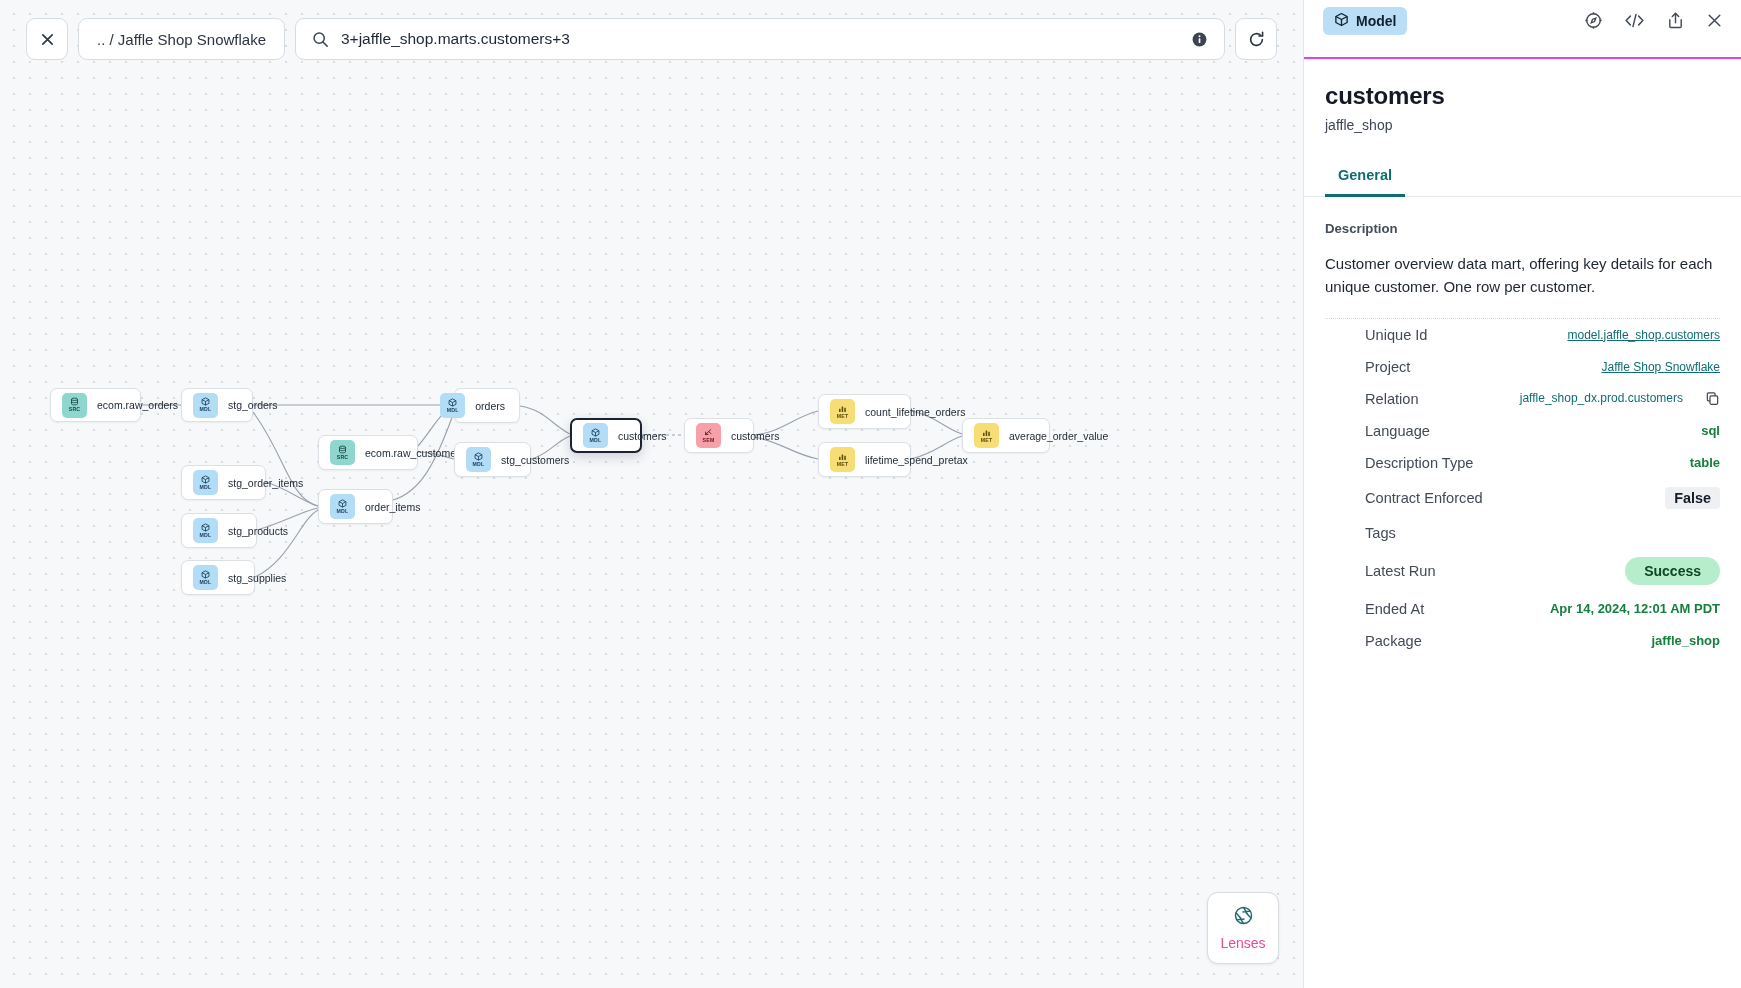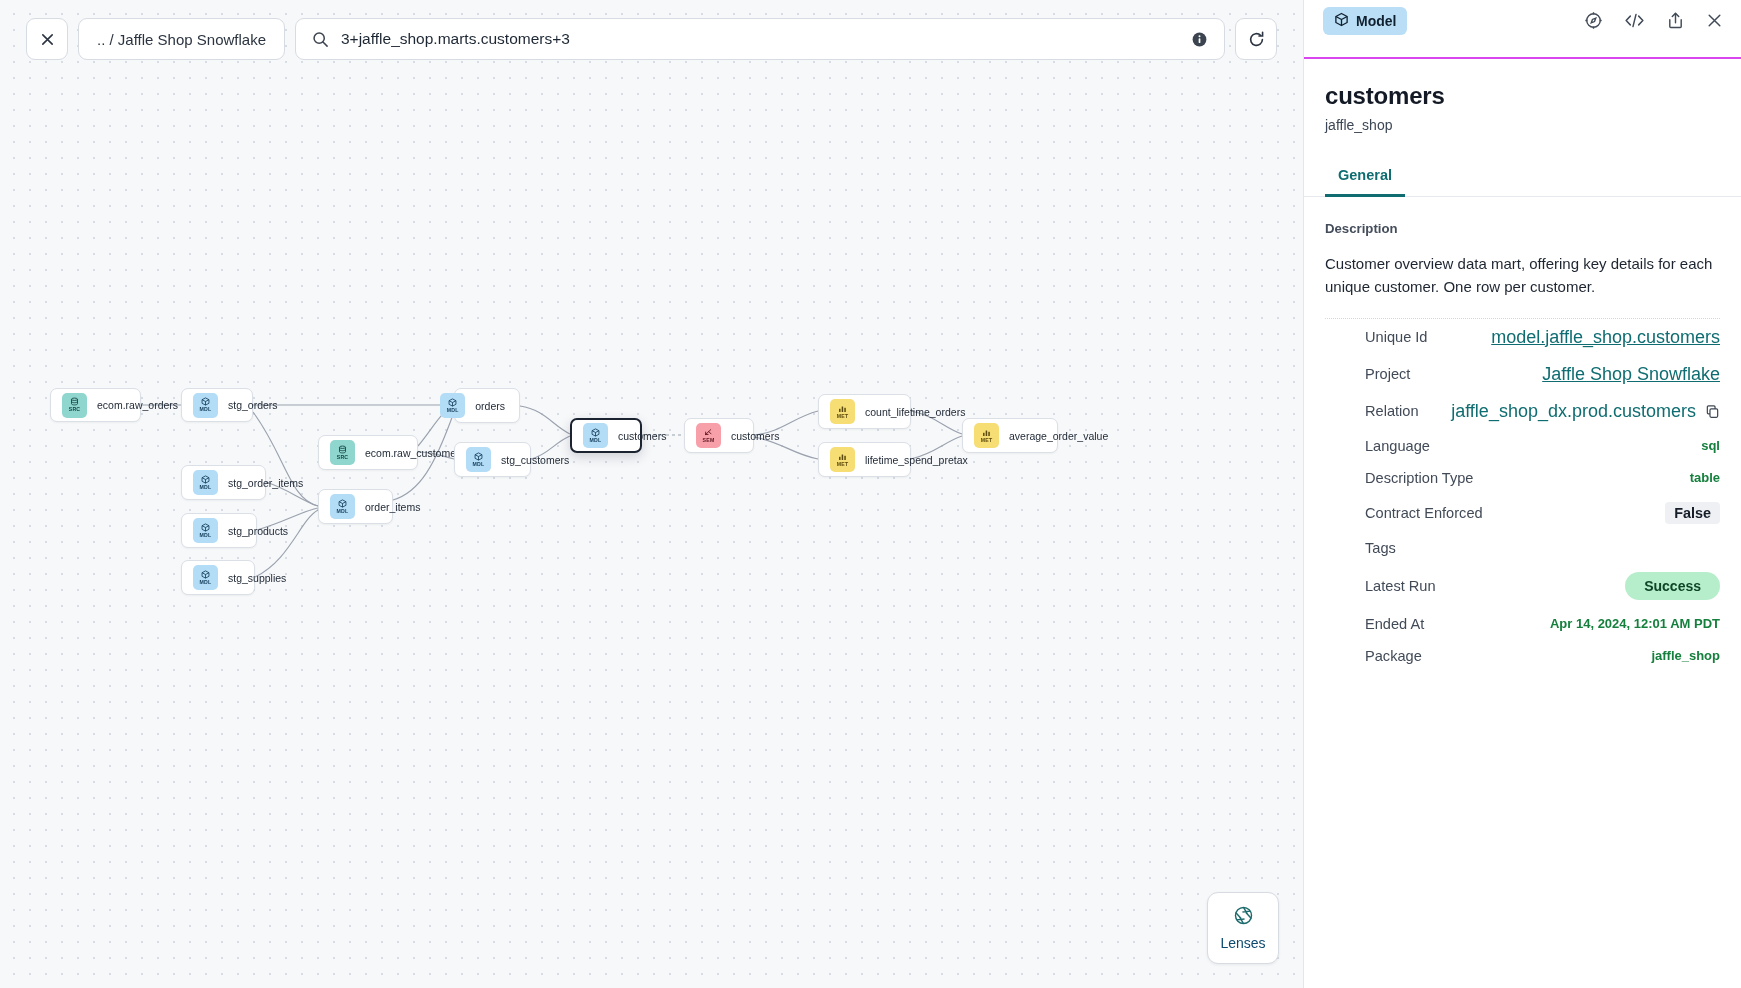--- a/index.html
+++ b/index.html
@@ -81,21 +81,21 @@
 
   
   .lenses {
     position: absolute; right: 24px; bottom: 24px;
     width: 72px; height: 72px; background: #fff;
     border: 1px solid #d7dbe2; border-radius: 11px;
     display: flex; flex-direction: column; align-items: center; justify-content: center;
     gap: 5px; cursor: pointer; z-index: 6;
     box-shadow: 0 1px 3px rgba(20,28,44,.07);
   }
-  .lenses-label { font-size: 14px; color: #0c4a6e; }
+  .lenses-label { font-size: 14px; color: #ec4899; }
 
   
   .panel {
     width: 438px; height: 988px; background: #ffffff;
     border-left: 1px solid #e3e6eb; display: flex; flex-direction: column;
   }
   .panel-top {
     height: 59px; display: flex; align-items: center; gap: 10px;
     padding: 0 18px 16px 19px; border-bottom: 2px solid #d946ef;
   }
@@ -125,23 +125,23 @@
     padding-bottom: 19px; border-bottom: 1px dotted #d3d8df;
   }
 
   .row {
     display: flex; align-items: center; justify-content: space-between;
     gap: 14px; min-height: 32px; padding: 8px 0; margin-left: 40px;
   }
   .row-k { font-size: 14.6px; color: #414a57; white-space: nowrap; }
   .row-v { font-size: 13px; color: #15803d; text-align: right; font-weight: 600; }
   .row-v.plain { font-weight: 400; color: #18202c; }
-  .link { color: #0f6d71; text-decoration: underline; cursor: pointer; font-weight: 400; font-size: 18px; }
+  .link { color: #0f6d71; text-decoration: underline; cursor: pointer; font-weight: 400; font-size: 12px; }
   .link.nound { text-decoration: none; }
-  .val-copy { display: flex; align-items: center; gap: 9px; justify-content: flex-end; }
+  .val-copy { display: flex; align-items: flex-start; gap: 22px; justify-content: flex-end; }
   .copy-btn { color: #3f4854; display: flex; cursor: pointer; }
   .chip-false {
     background: #eef0f3; color: #151d29; border-radius: 4px;
     padding: 3px 9px; font-size: 14.4px; font-weight: 600;
   }
   .chip-success {
     background: #b6eecb; color: #0e4526; border-radius: 999px;
     padding: 6px 19px; font-size: 14px; font-weight: 600;
   }
 </style>
@@ -335,21 +335,21 @@
             <span class="badge met">
               <svg width="9" height="9" viewBox="0 0 12 12" fill="currentColor">
                 <rect x="1.4" y="6.4" width="2" height="4.2" rx=".4"></rect>
                 <rect x="4.9" y="3.4" width="2" height="7.2" rx=".4"></rect>
                 <rect x="8.4" y="5" width="2" height="5.6" rx=".4"></rect>
               </svg>
               <span>MET</span>
             </span>
             <span class="node-label">lifetime_spend_pretax</span>
           </div>
-          <div class="node" style="left: 962px; top: 418px; width: 96px; height: 35px;">
+          <div class="node" style="left: 962px; top: 418px; width: 88px; height: 35px;">
             <span class="badge met">
               <svg width="9" height="9" viewBox="0 0 12 12" fill="currentColor">
                 <rect x="1.4" y="6.4" width="2" height="4.2" rx=".4"></rect>
                 <rect x="4.9" y="3.4" width="2" height="7.2" rx=".4"></rect>
                 <rect x="8.4" y="5" width="2" height="5.6" rx=".4"></rect>
               </svg>
               <span>MET</span>
             </span>
             <span class="node-label">average_order_value</span>
           </div>

